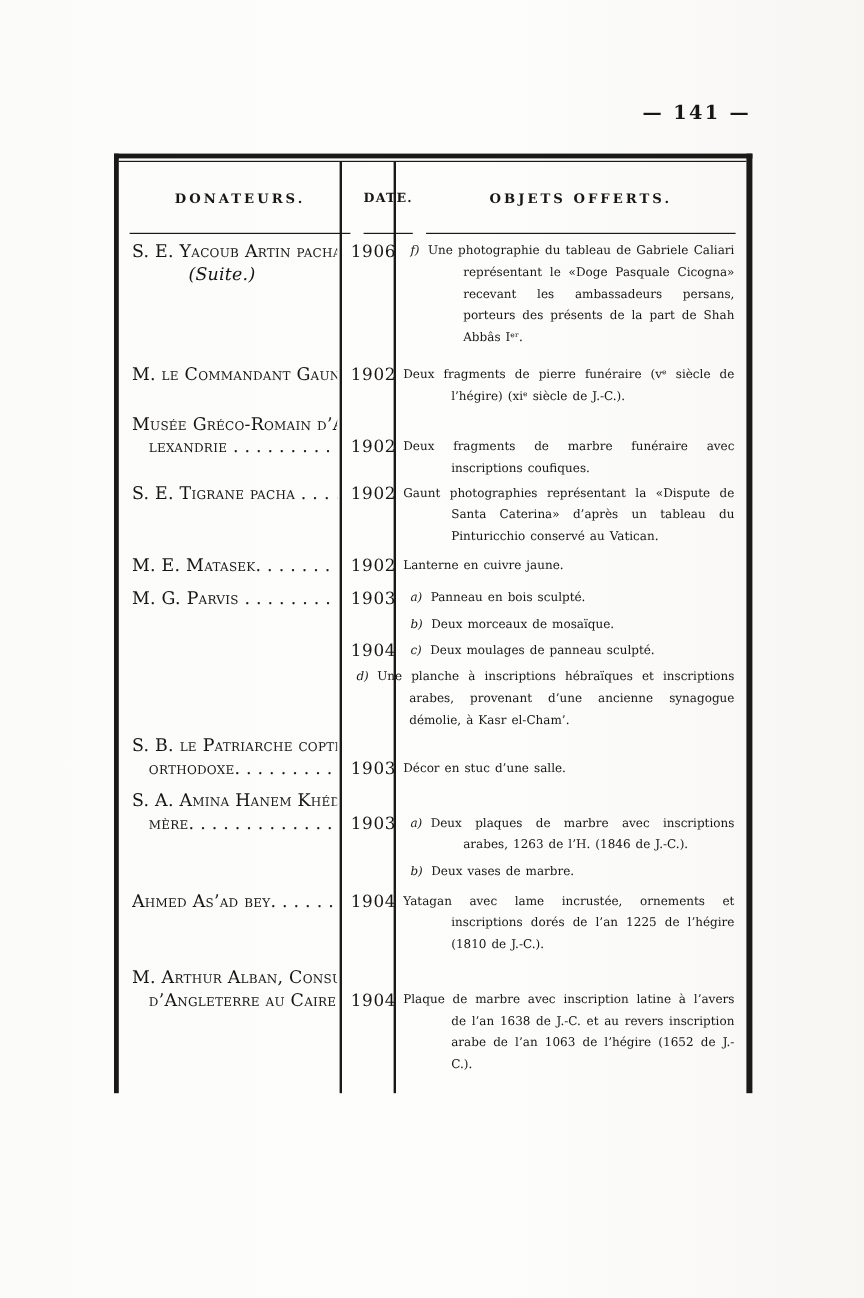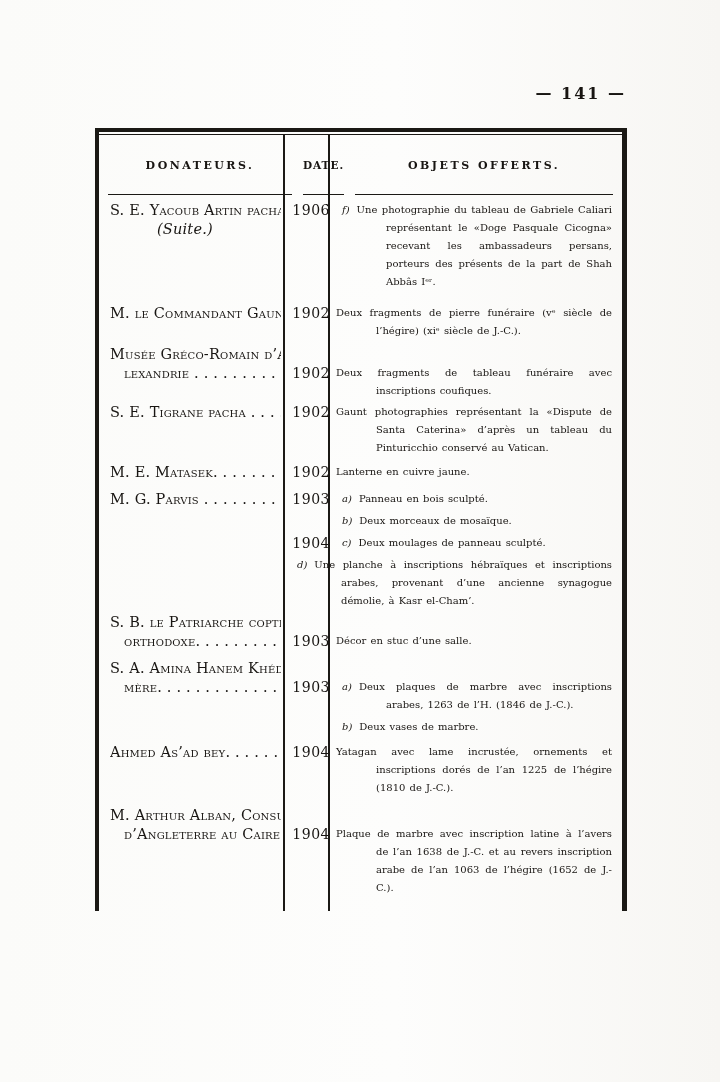--- a/index.html
+++ b/index.html
@@ -155,21 +155,21 @@
           </div>
           <div class="entry" style="margin-top: 5px;">
             <div class="donor-cell">
               <div class="donor-line">Musée Gréco-Romain d’A-</div>
               <div class="donor-line">lexandrie . . . . . . . . . . .</div>
             </div>
             <div class="items-block offset">
               <div class="item-row">
                 <div class="date-cell">1902</div>
                 <div class="object-cell">
-                  <p class="obj">Deux fragments de tableau funéraire avec inscriptions coufiques.</p>
+                  <p class="obj">Deux fragments de marbre funéraire avec inscriptions coufiques.</p>
                 </div>
               </div>
             </div>
           </div>
           <div class="entry" style="margin-top: 3px;">
             <div class="donor-cell">
               <div class="donor-line">S. E. Tigrane pacha . . . . . .</div>
             </div>
             <div class="items-block">
               <div class="item-row">

